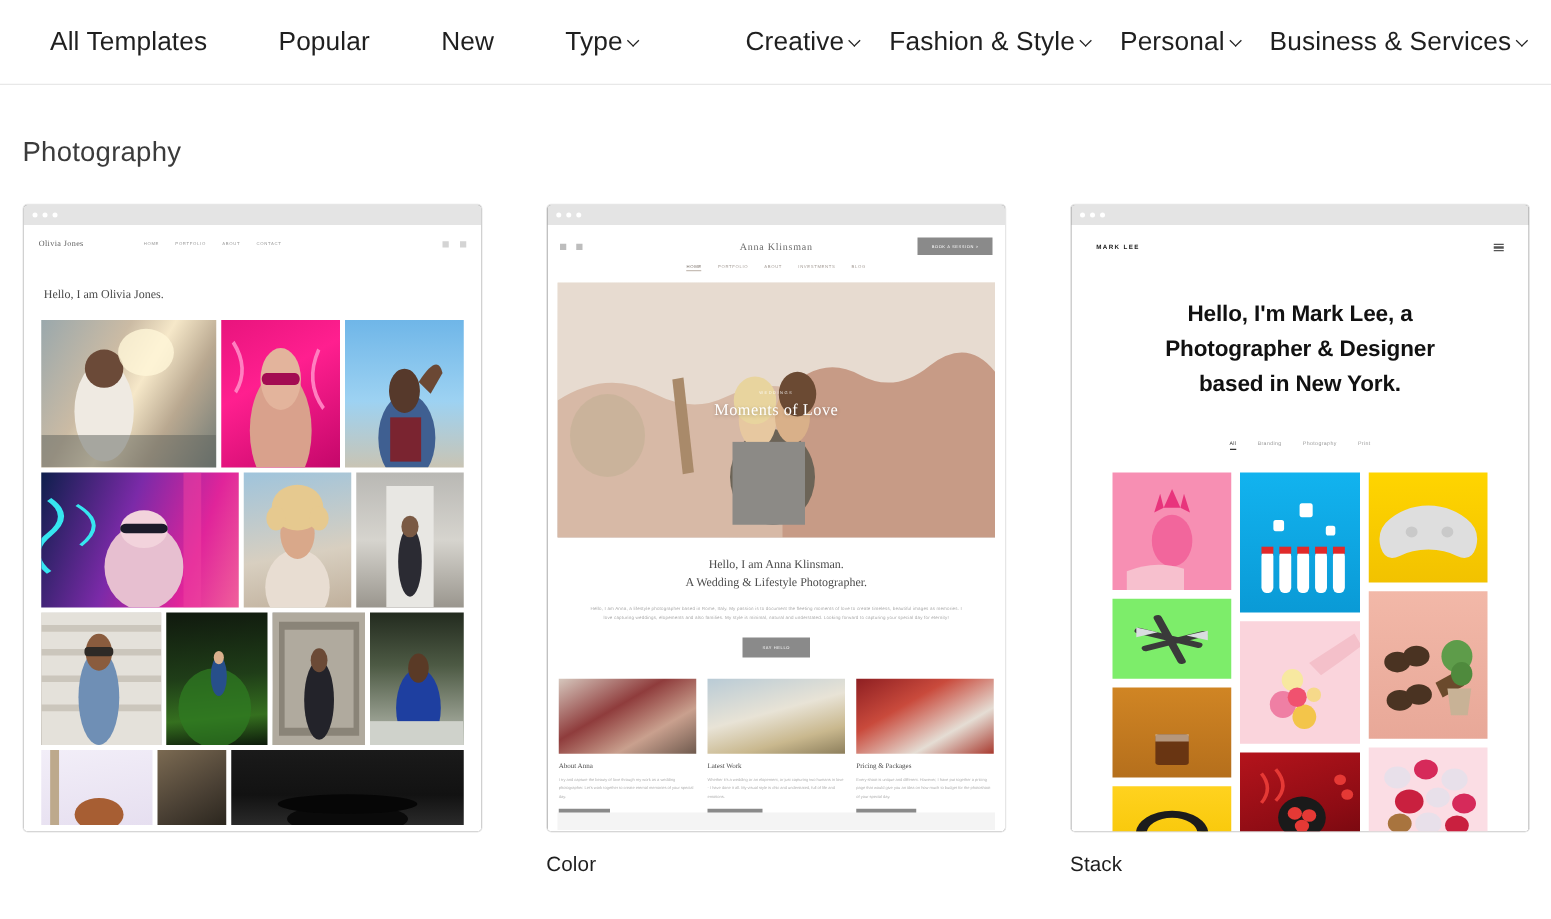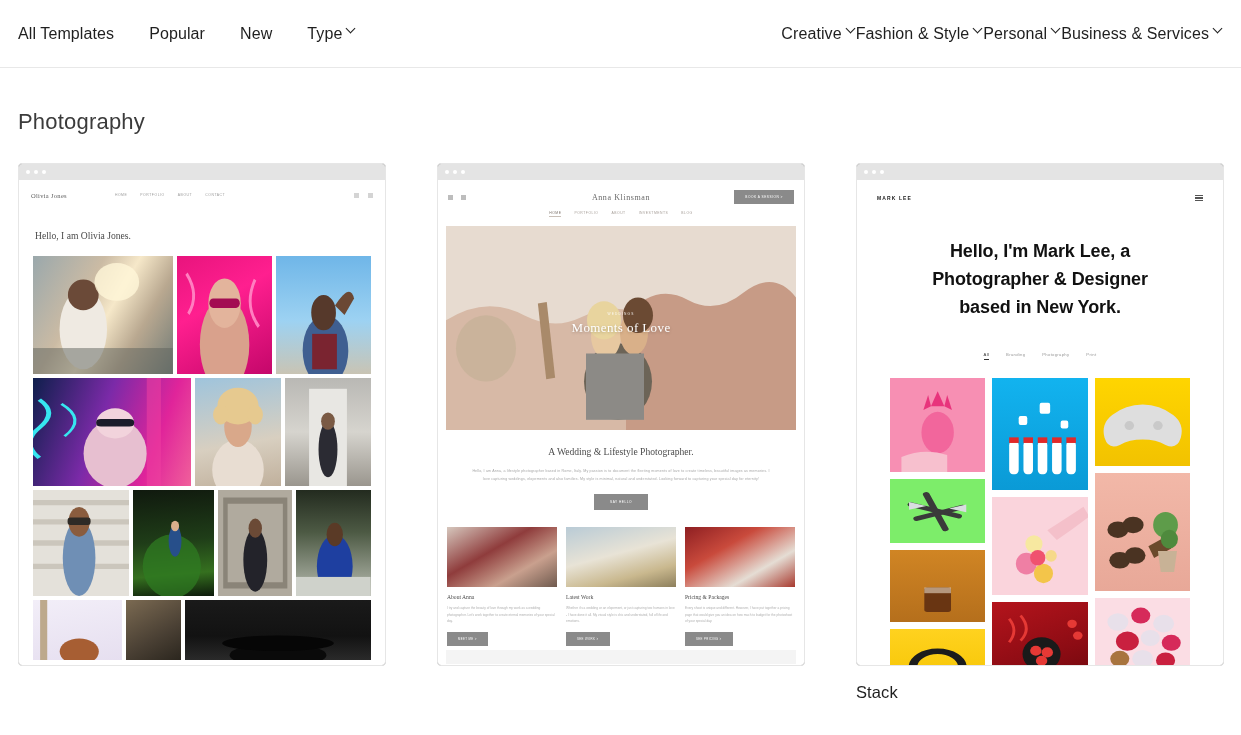--- a/index.html
+++ b/index.html
@@ -14,23 +14,23 @@
   
   .topbar {
     height: 68px;
     display: flex; align-items: center;
     padding: 0 18px;
     border-bottom: 1px solid #e8e8e8;
   }
   .nav-left { display: flex; align-items: center; gap: 35px; }
   .nav-right { display: flex; align-items: center; margin-left: auto; }
   .nav-item {
-    font-size: 16px; color: #1f1f1f; letter-spacing: .1px;
-    display: inline-flex; gap: 5px;
-    cursor: pointer; white-space: nowrap;
+    font-size: 21px; color: #1f1f1f; letter-spacing: .1px;
+    display: inline-flex; align-items: center; gap: 5px;
+    cursor: pointer; white-space: nowrap; margin-left: 22px;
   }
   .caret { display: inline-block; width: 9px; height: 9px; position: relative; top: -1px; }
   .caret::before {
     content: ""; position: absolute; left: 0; top: 1px;
     width: 6px; height: 6px;
     border-right: 1.5px solid #1f1f1f; border-bottom: 1.5px solid #1f1f1f;
     transform: rotate(45deg);
   }
 
   
@@ -361,20 +361,21 @@
             <ellipse cx="188" cy="84" rx="14" ry="17" fill="#d9b089"></ellipse>
             <ellipse cx="158" cy="74" rx="17" ry="15" fill="#e8d49e"></ellipse>
             <ellipse cx="192" cy="70" rx="15" ry="14" fill="#6b4a33"></ellipse>
             <rect x="140" y="100" width="58" height="52" fill="#8c8a86"></rect>
           </svg>
           <div class="c2-hero-kicker">WEDDINGS</div>
           <div class="c2-hero-cap">Moments of Love</div>
         </div>
 
         <div class="c2-about">
+          <h3>Hello, I am Anna Klinsman.</h3>
           <h3>A Wedding &amp; Lifestyle Photographer.</h3>
           <p>Hello, I am Anna, a lifestyle photographer based in Rome, Italy. My passion is to document the fleeting moments of love to create timeless, beautiful images as memories. I love capturing weddings, elopements and also families. My style is minimal, natural and understated. Looking forward to capturing your special day for eternity!</p>
           <span class="c2-cta">SAY HELLO</span>
         </div>
 
         <div class="c2-cols">
           <div class="c2-col">
             <div class="thumb" style="background:linear-gradient(150deg,#d6c7bd 0%,#8f3c3c 40%,#c9a08e 70%,#6f5a4e 100%)"></div>
             <h4>About Anna</h4>
             <p>I try and capture the beauty of love through my work as a wedding photographer. Let's work together to create eternal memories of your special day.</p>
@@ -390,20 +391,21 @@
             <div class="thumb" style="background:linear-gradient(150deg,#8e1f22 0%,#c94a3c 35%,#e5ddd4 70%,#a8392e 100%)"></div>
             <h4>Pricing &amp; Packages</h4>
             <p>Every shoot is unique and different. However, I have put together a pricing page that would give you an idea on how much to budget for the photoshoot of your special day.</p>
             <span class="sm-btn">SEE PRICING &gt;</span>
           </div>
         </div>
 
         <div class="c2-footer"></div>
       </div>
     </div>
+    <div class="card-label">Color</div>
   </div>
 
   <div class="cardwrap">
     <div class="browser">
       <div class="chrome">
         <span class="dot"></span>
         <span class="dot"></span>
         <span class="dot"></span>
       </div>
       <div class="viewport">

